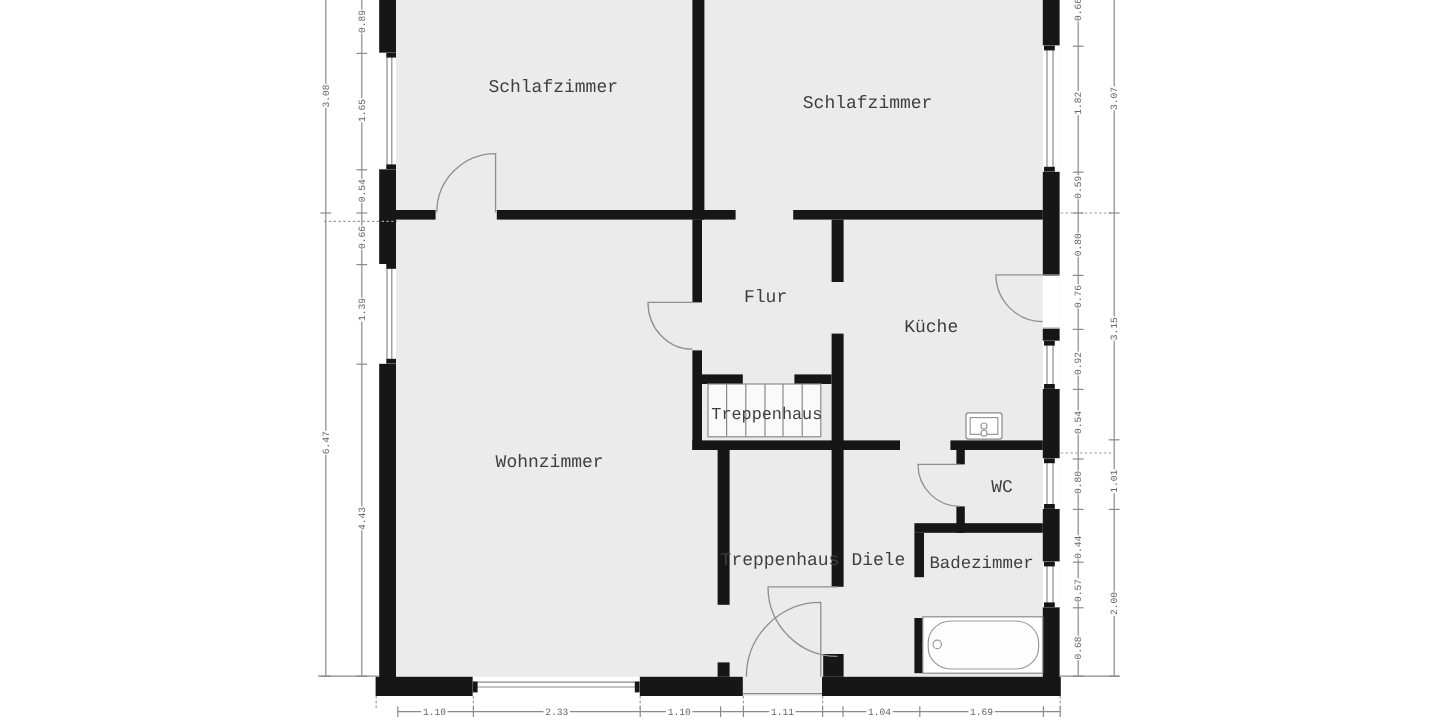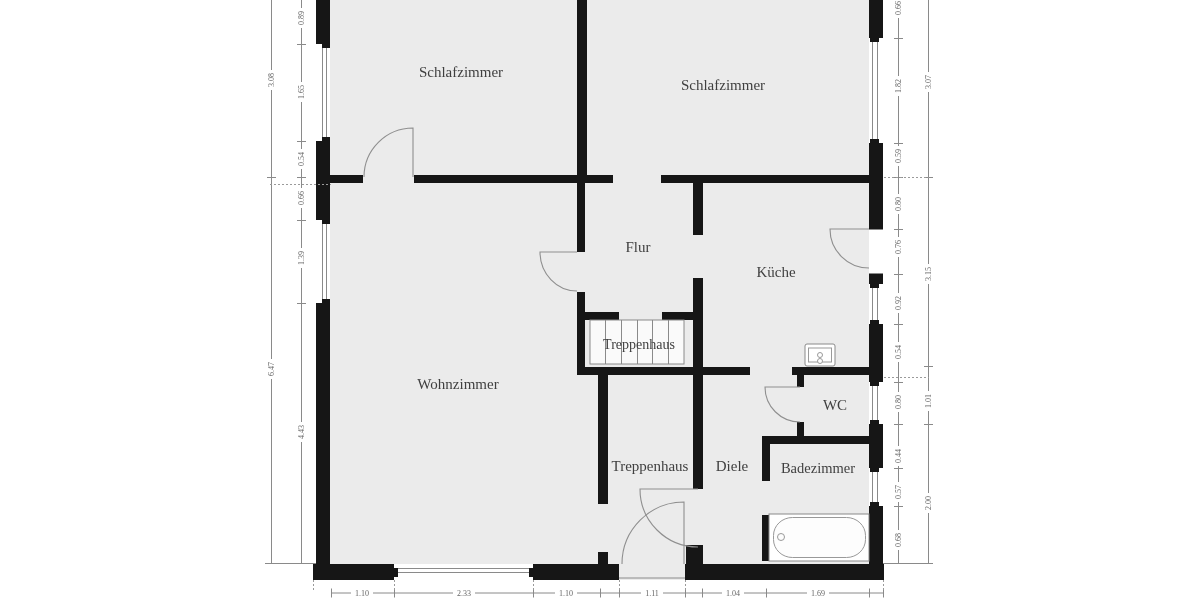--- a/index.html
+++ b/index.html
@@ -1,17 +1,17 @@
 <!DOCTYPE html>
 <html><head>
 <meta charset="utf-8">
 <style>
 html,body{margin:0;padding:0;background:#ffffff;}
 #stage{position:relative;width:1200px;height:600px;background:#ffffff;overflow:hidden;
-font-family:Liberation Serif, serif;}
+font-family:Liberation Mono, monospace;}
 svg{position:absolute;left:0;top:0;}
 </style>
 </head>
 <body>
 <div id="stage">
 <svg width="1200" height="600" viewBox="0 0 1200 600">
 
   <rect x="316" y="0" width="567" height="580" fill="#ebebeb"></rect>
 
   <g fill="#161616">

